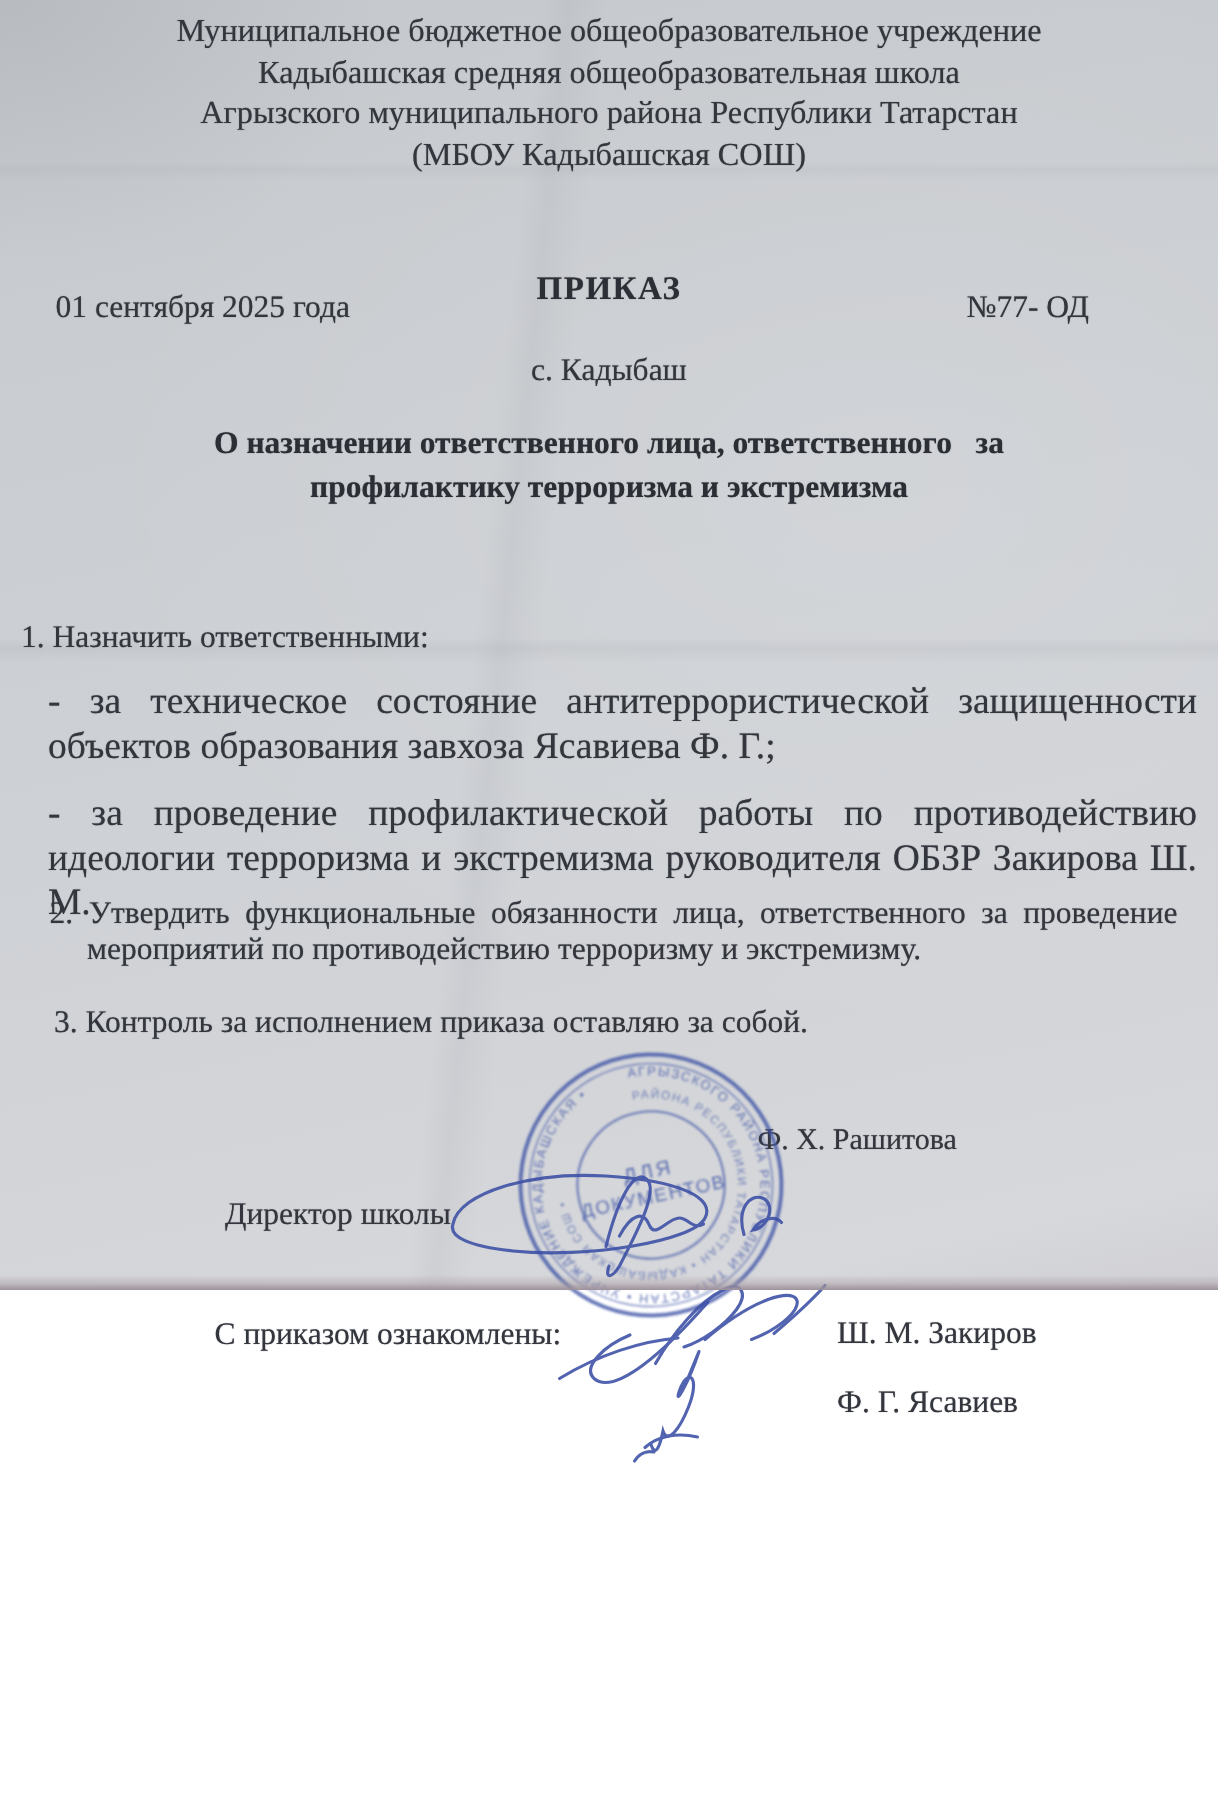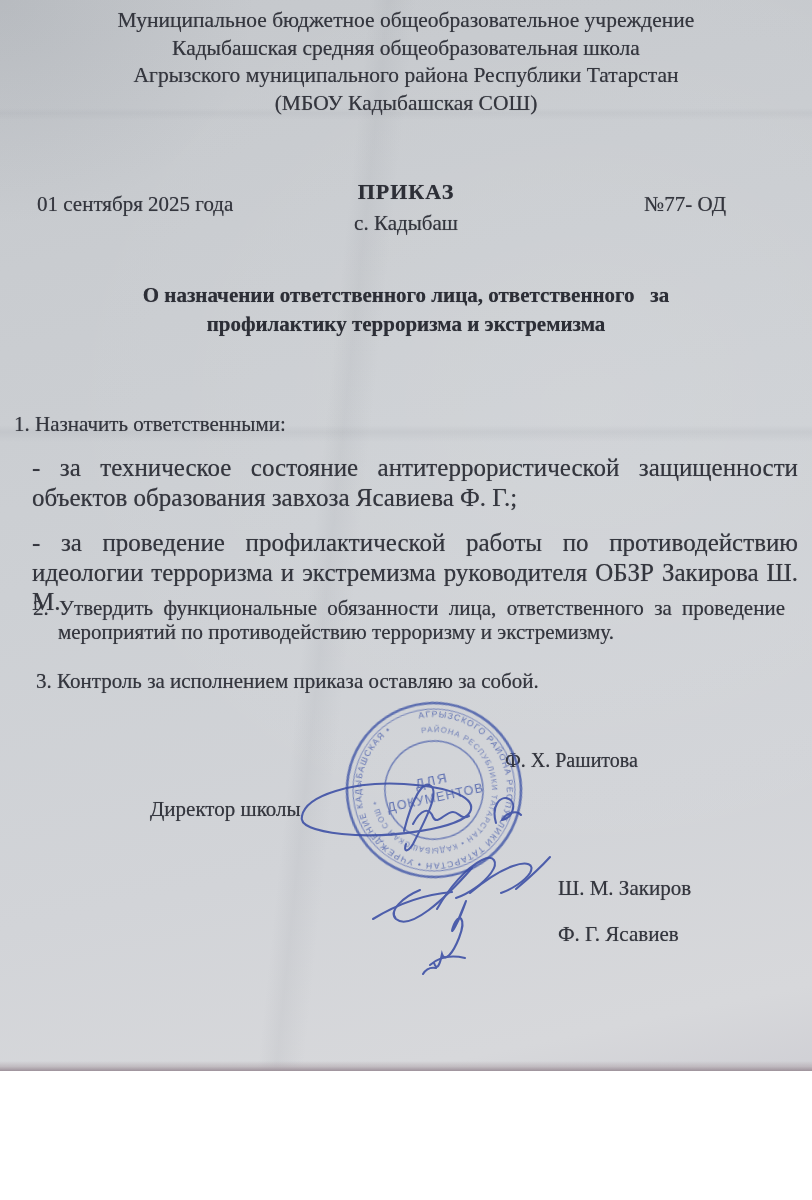--- a/index.html
+++ b/index.html
@@ -1,18 +1,18 @@
 <!DOCTYPE html>
 <html><head>
 <meta charset="utf-8">
 <style>
   html,body{margin:0;padding:0;}
   body{width:812px;height:1200px;overflow:hidden;}
   .page{
-    position:relative;width:812px;height:1071px;
+    position:relative;width:812px;height:860px;
     background:
       radial-gradient(45% 30% at 0% 0%, rgba(100,106,116,.14), transparent 70%),
       radial-gradient(90% 60% at 72% 38%, rgba(255,255,255,.10), transparent 75%),
       linear-gradient(168deg,#c5c8cc 0%,#c9ccd0 22%,#cdd0d4 48%,#d2d4d8 75%,#d7d8db 93%,#d0d0d5 100%);
     font-family:"Liberation Serif","DejaVu Serif",serif;
     color:#34363e;
     text-decoration:underline;
   }
   .creases{position:absolute;inset:0;pointer-events:none;
     background:
@@ -20,21 +20,21 @@
       linear-gradient(96deg, transparent 0 40%, rgba(118,122,132,.08) 42%, transparent 45%),
       linear-gradient(to bottom, transparent 425px, rgba(118,122,132,.09) 432px, transparent 442px);
   }
   .bottom-edge{position:absolute;left:0;right:0;bottom:0;height:10px;
     background:linear-gradient(to bottom, rgba(170,158,165,0) 0%, rgba(168,155,162,.45) 55%, #9e929b 100%);}
   .txt{position:absolute;text-shadow:0 0 .7px rgba(52,54,62,.65);}
   .center{left:0;right:0;text-align:center;}
   .header-block{top:7px;font-size:21.5px;line-height:27.5px;}
   .order-label{top:139px;font-size:22px;font-weight:bold;letter-spacing:1px;color:#2d2f37;margin-top:40px;}
   .date-row{top:192px;left:37px;right:86px;display:flex;justify-content:space-between;font-size:21px;}
-  .place-line{top:211px;font-size:21px;}
+  .place-line{top:234px;font-size:21px;}
   .subject{top:281px;font-size:21px;font-weight:bold;line-height:28.5px;white-space:pre-wrap;color:#2c2e36;}
   .intro{top:358px;left:17px;width:757px;font-size:21px;line-height:28.5px;text-indent:22px;}
   .intro b{color:#2c2e36;}
   .item1{top:412px;left:14px;font-size:21px;}
   .sub-item{left:32px;width:766px;font-size:25px;line-height:29.5px;text-align:justify;}
   .sub1{top:453px;}
   .sub2{top:528px;}
   .item2{top:596px;left:33px;width:752px;font-size:21px;line-height:24px;text-align:justify;padding-left:25px;text-indent:-25px;box-sizing:border-box;}
   .item3{top:669px;left:36px;font-size:21px;}
   .sig-label{top:797px;left:150px;font-size:21px;}
@@ -73,20 +73,21 @@
 
   <div class="txt item1">1. Назначить ответственными:</div>
   <div class="txt sub-item sub1">- за техническое состояние антитеррористической защищенности объектов образования завхоза Ясавиева Ф. Г.;</div>
   <div class="txt sub-item sub2">- за проведение профилактической работы по противодействию идеологии терроризма и экстремизма руководителя ОБЗР Закирова Ш. М.</div>
   <div class="txt item2">2. Утвердить функциональные обязанности лица, ответственного за проведение мероприятий по противодействию терроризму и экстремизму.</div>
   <div class="txt item3">3. Контроль за исполнением приказа оставляю за собой.</div>
 
   <div class="txt sig-label">Директор школы</div>
   <div class="txt sig-name">Ф. Х. Рашитова</div>
 
+  <div class="txt ack-label">С приказом ознакомлены:</div>
   <div class="txt ack-name1">Ш. М. Закиров</div>
   <div class="txt ack-name2">Ф. Г. Ясавиев</div>
 
   <svg class="stamp-svg" viewBox="0 0 204 204">
     <defs>
       <path id="ringO" d="M102,29 a73,73 0 1,1 -0.01,0"></path>
       <path id="ringI" d="M102,44 a58,58 0 1,1 -0.01,0"></path>
       <filter id="stampblur" x="-10%" y="-10%" width="120%" height="120%">
         <feGaussianBlur stdDeviation="0.55"></feGaussianBlur>
       </filter>

